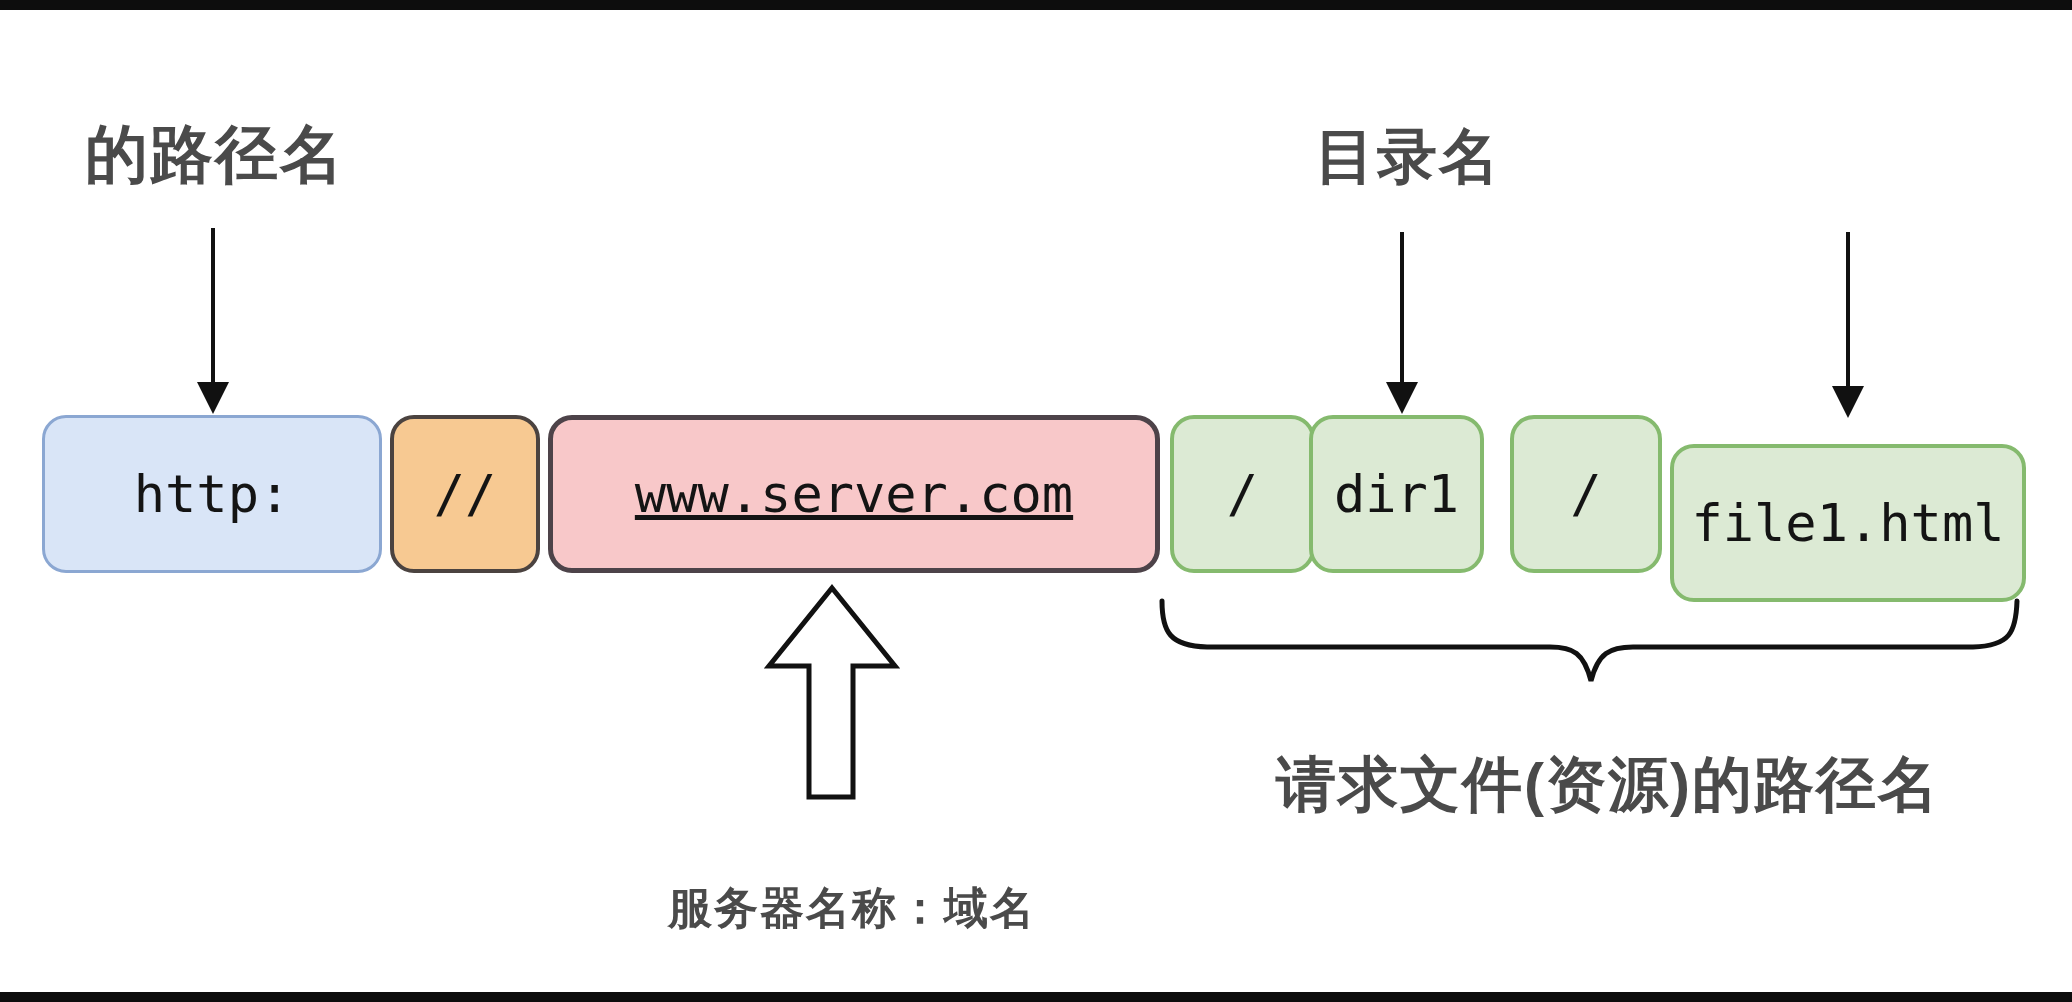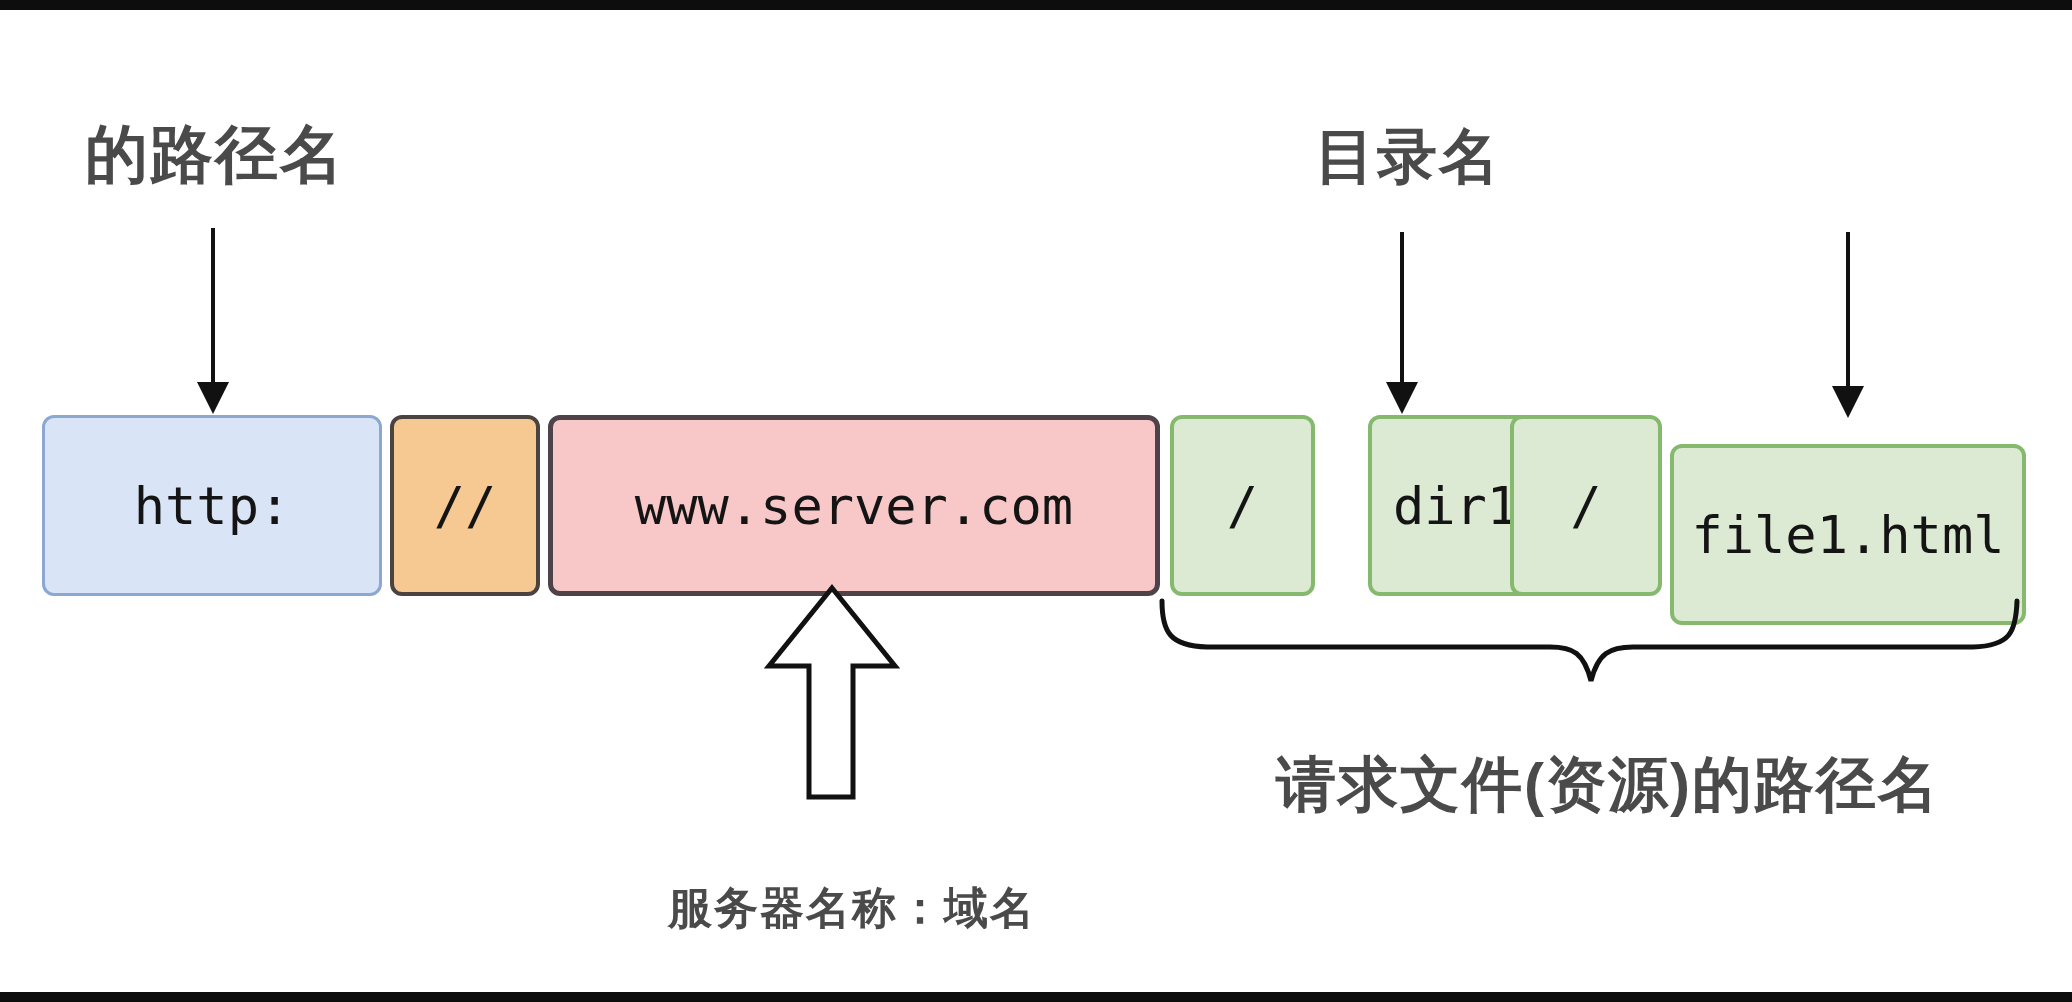--- a/index.html
+++ b/index.html
@@ -25,35 +25,35 @@
   }
   #protocol-label{left:215px;top:155px;font-size:63px;}
   #directory-label{left:1400px;top:157px;font-size:60px;margin-left:8px;}
   #file-label{left:1855px;top:157px;font-size:60px;}
   #server-caption{left:852px;top:908px;font-size:44px;}
   #path-caption{left:1608px;top:785px;font-size:60px;}
 
   
   .seg{
     position:absolute;
-    top:415px;height:181px;
+    top:415px;height:158px;
     box-sizing:border-box;
     border:4px solid #888;
-    border-radius:12px;
+    border-radius:24px;
     display:flex;align-items:center;justify-content:center;
     font-family:"DejaVu Sans Mono", monospace;
     font-size:52px;
     color:#141414;
     white-space:nowrap;
   }
   #seg-0{left:42px;width:340px;border-width:3px;}
   #seg-1{left:390px;width:150px;}
   #seg-2{left:548px;width:612px;border-width:5px;}
   #seg-3{left:1170px;width:145px;}
-  #seg-4{left:1368px;width:175px;}
+  #seg-4{left:1309px;width:175px;}
   #seg-5{left:1510px;width:152px;}
   #seg-6{left:1670px;width:356px;margin-top:29px;}
 
   #overlay{position:absolute;left:0;top:0;width:2072px;height:1002px;pointer-events:none;}
 </style>
 </head>
 <body>
 
 <div id="stage">
 
@@ -64,21 +64,21 @@
   <div id="directory-label" class="anno">目录名</div>
   <div id="server-caption" class="anno">服务器名称：域名</div>
   <div id="path-caption" class="anno">请求文件(资源)的路径名</div>
 
   <div id="seg-0" class="seg" style="background: rgb(217, 229, 247); border-color: rgb(139, 167, 210);">
     <span>http:</span>
   </div>
   <div id="seg-1" class="seg" style="background: rgb(247, 201, 146); border-color: rgb(75, 67, 64);">
     <span>//</span>
   </div>
-  <div id="seg-2" class="seg" style="background: rgb(248, 200, 201); border-color: rgb(77, 67, 73);">
+  <div id="seg-2" class="seg" style="background: rgb(248, 200, 201); border-color: rgb(77, 67, 73); text-decoration: underline;">
     <span>www.server.com</span>
   </div>
   <div id="seg-3" class="seg" style="background: rgb(220, 234, 212); border-color: rgb(133, 186, 110);">
     <span>/</span>
   </div>
   <div id="seg-4" class="seg" style="background: rgb(220, 234, 212); border-color: rgb(133, 186, 110);">
     <span>dir1</span>
   </div>
   <div id="seg-5" class="seg" style="background: rgb(220, 234, 212); border-color: rgb(133, 186, 110);">
     <span>/</span>

